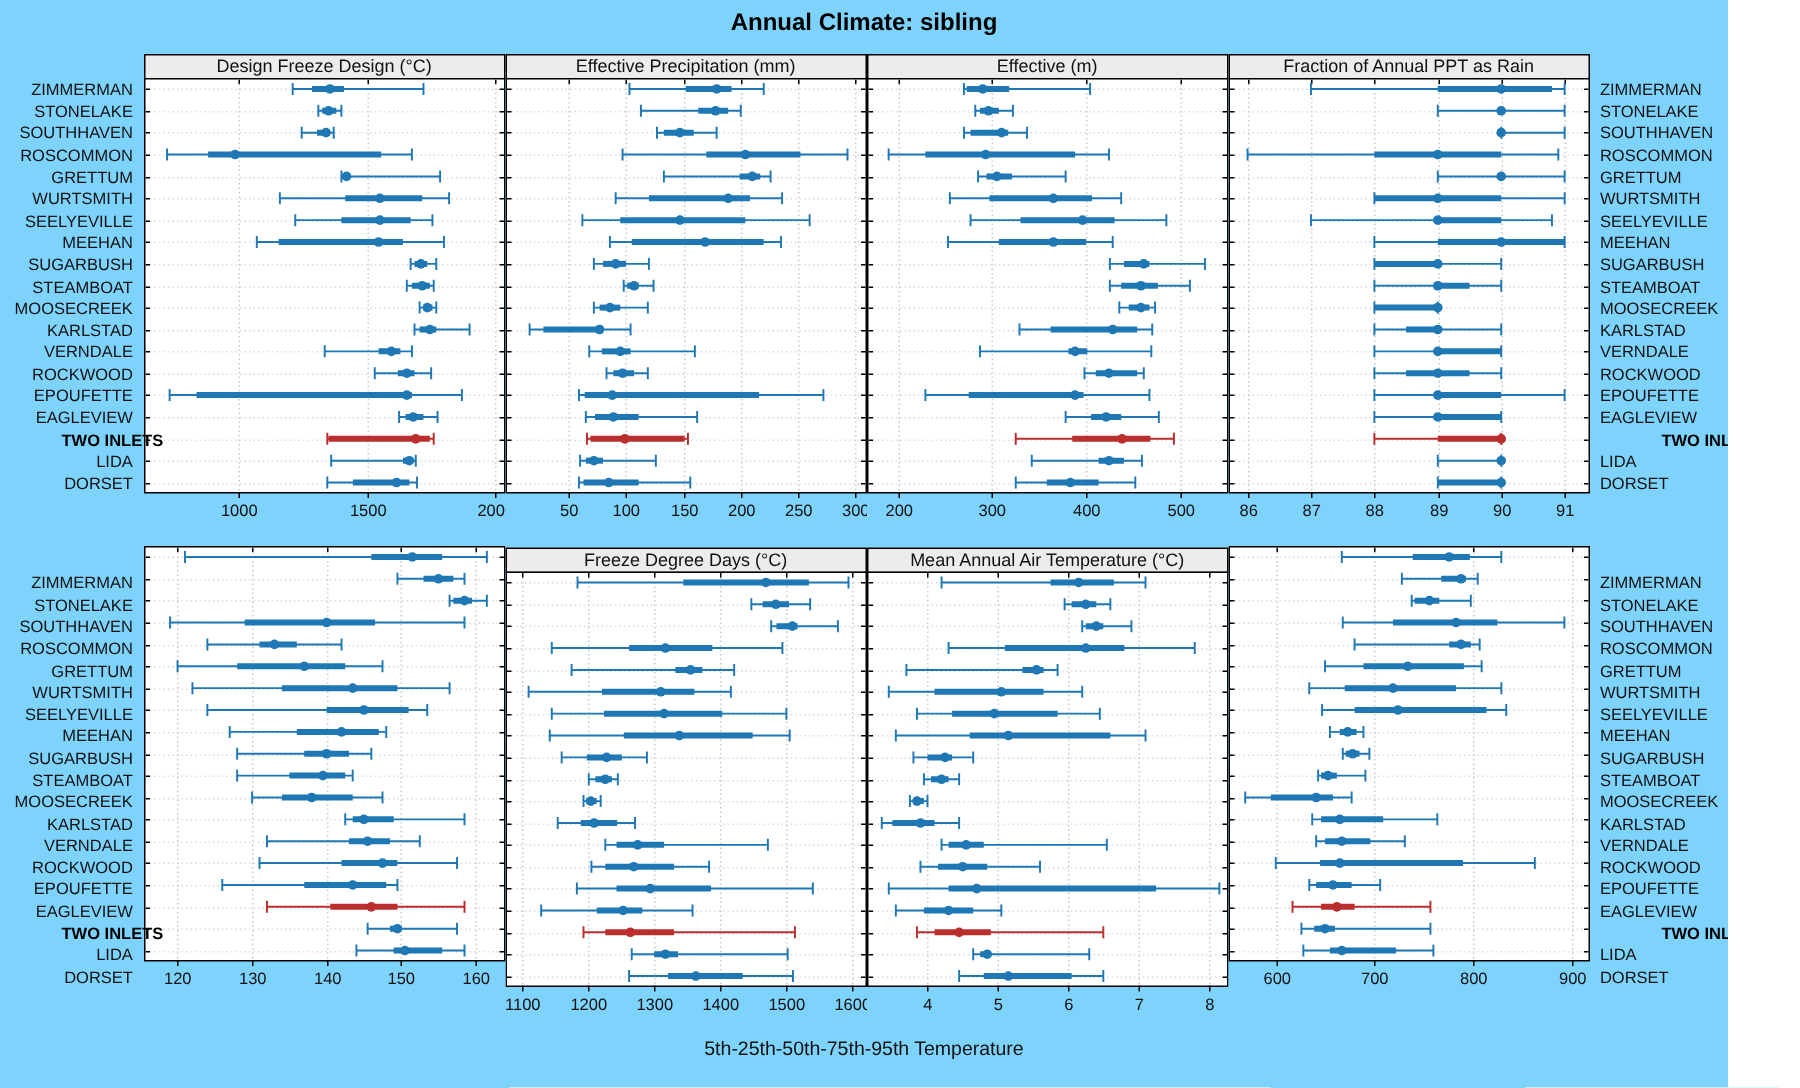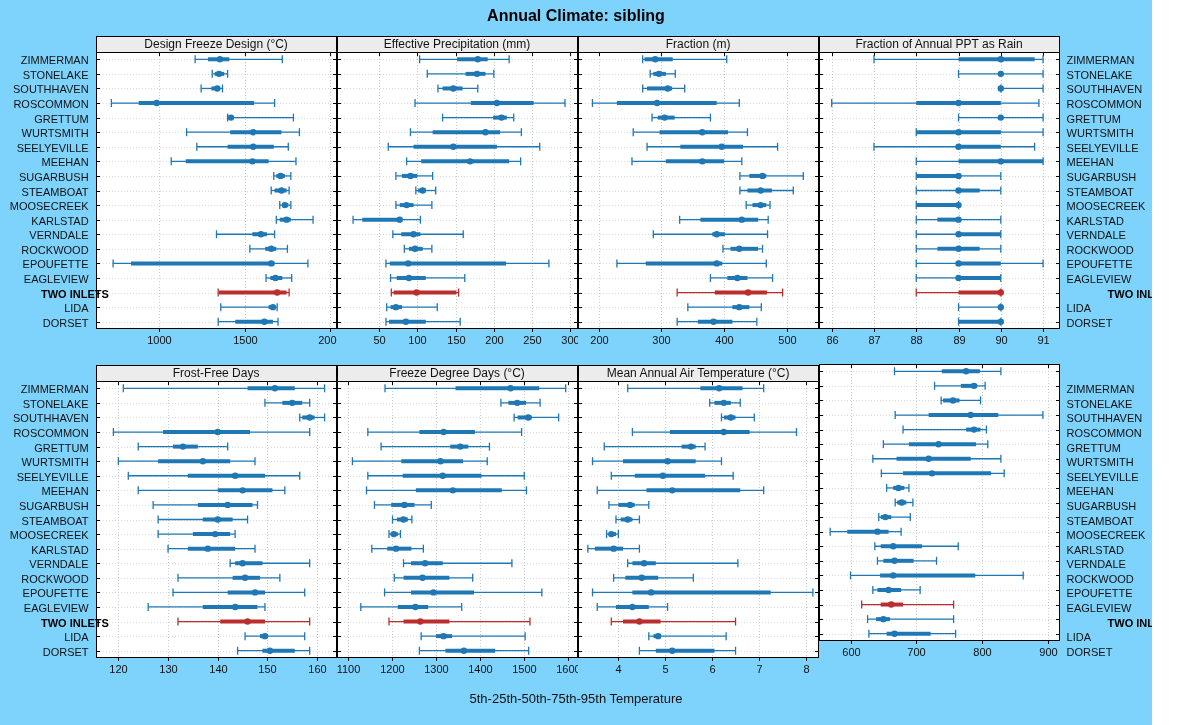--- a/index.html
+++ b/index.html
@@ -473,21 +473,21 @@
               <g>
                 <line x1="48.96507936507936" y1="269.7105263157895" x2="123.17777777777776" y2="269.7105263157895" stroke="#1f77b4" stroke-width="1.3"></line>
                 <line x1="48.96507936507936" y1="265.7105263157895" x2="48.96507936507936" y2="273.7105263157895" stroke="#1f77b4" stroke-width="1.3"></line>
                 <line x1="123.17777777777776" y1="265.7105263157895" x2="123.17777777777776" y2="273.7105263157895" stroke="#1f77b4" stroke-width="1.3"></line>
                 <line x1="52.025396825396825" y1="269.7105263157895" x2="88.74920634920636" y2="269.7105263157895" stroke="#1f77b4" stroke-width="4"></line>
                 <circle cx="68.85714285714285" cy="269.7105263157895" r="3.2" fill="#1f77b4"></circle>
               </g>
             </svg>
           </div>
           <div class="panel">
-            <div class="panel-head">Fraction (m)</div>
+            <div class="panel-head">Effective (m)</div>
             <svg width="241" height="296">
               <rect x="0.5" y="0.5" width="240" height="276" fill="#fff" stroke="#000" stroke-width="1"></rect>
               <line x1="1" y1="7.5" x2="240" y2="7.5" stroke="#d7dce0" stroke-width="1" stroke-dasharray="1 2"></line>
               <line x1="1" y1="7.5" x2="4" y2="7.5" stroke="#000" stroke-width="1"></line>
               <line x1="237" y1="7.5" x2="240" y2="7.5" stroke="#000" stroke-width="1"></line>
               <line x1="1" y1="22.5" x2="240" y2="22.5" stroke="#d7dce0" stroke-width="1" stroke-dasharray="1 2"></line>
               <line x1="1" y1="22.5" x2="4" y2="22.5" stroke="#000" stroke-width="1"></line>
               <line x1="237" y1="22.5" x2="240" y2="22.5" stroke="#000" stroke-width="1"></line>
               <line x1="1" y1="36.5" x2="240" y2="36.5" stroke="#d7dce0" stroke-width="1" stroke-dasharray="1 2"></line>
               <line x1="1" y1="36.5" x2="4" y2="36.5" stroke="#000" stroke-width="1"></line>
@@ -951,21 +951,20 @@
           <span style="top: 193.2px;">VERNDALE</span>
           <span style="top: 207.8px;">ROCKWOOD</span>
           <span style="top: 222.4px;">EPOUFETTE</span>
           <span style="top: 237px;">EAGLEVIEW</span>
           <span class="hl" style="top: 251.6px;">TWO INLETS</span>
           <span style="top: 266.1px;">LIDA</span>
           <span style="top: 280.7px;">DORSET</span>
         </div>
         <div class="panels">
           <div class="panel">
-            <div class="panel-head">Frost-Free Days</div>
             <svg width="241" height="296">
               <rect x="0.5" y="0.5" width="240" height="276" fill="#fff" stroke="#000" stroke-width="1"></rect>
               <line x1="1" y1="7.5" x2="240" y2="7.5" stroke="#d7dce0" stroke-width="1" stroke-dasharray="1 2"></line>
               <line x1="1" y1="7.5" x2="4" y2="7.5" stroke="#000" stroke-width="1"></line>
               <line x1="237" y1="7.5" x2="240" y2="7.5" stroke="#000" stroke-width="1"></line>
               <line x1="1" y1="22.5" x2="240" y2="22.5" stroke="#d7dce0" stroke-width="1" stroke-dasharray="1 2"></line>
               <line x1="1" y1="22.5" x2="4" y2="22.5" stroke="#000" stroke-width="1"></line>
               <line x1="237" y1="22.5" x2="240" y2="22.5" stroke="#000" stroke-width="1"></line>
               <line x1="1" y1="36.5" x2="240" y2="36.5" stroke="#d7dce0" stroke-width="1" stroke-dasharray="1 2"></line>
               <line x1="1" y1="36.5" x2="4" y2="36.5" stroke="#000" stroke-width="1"></line>

